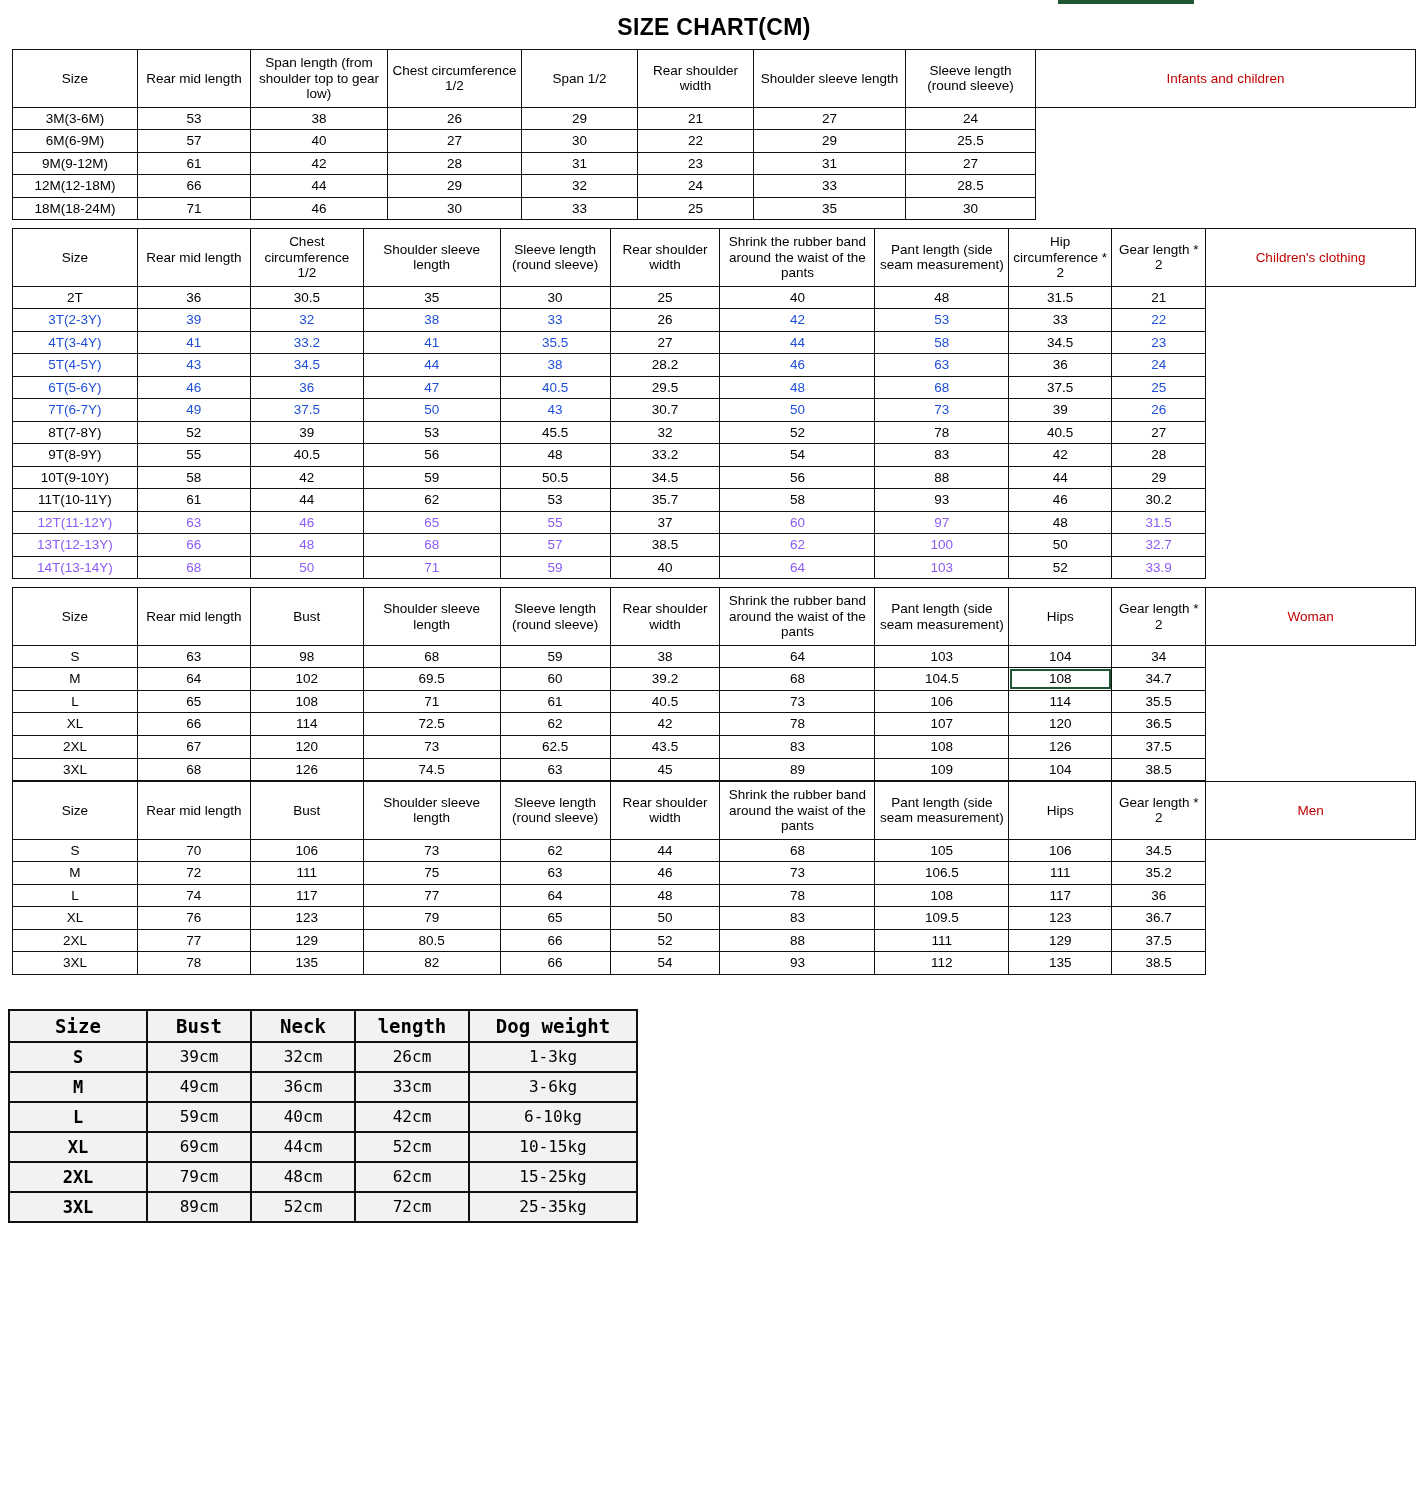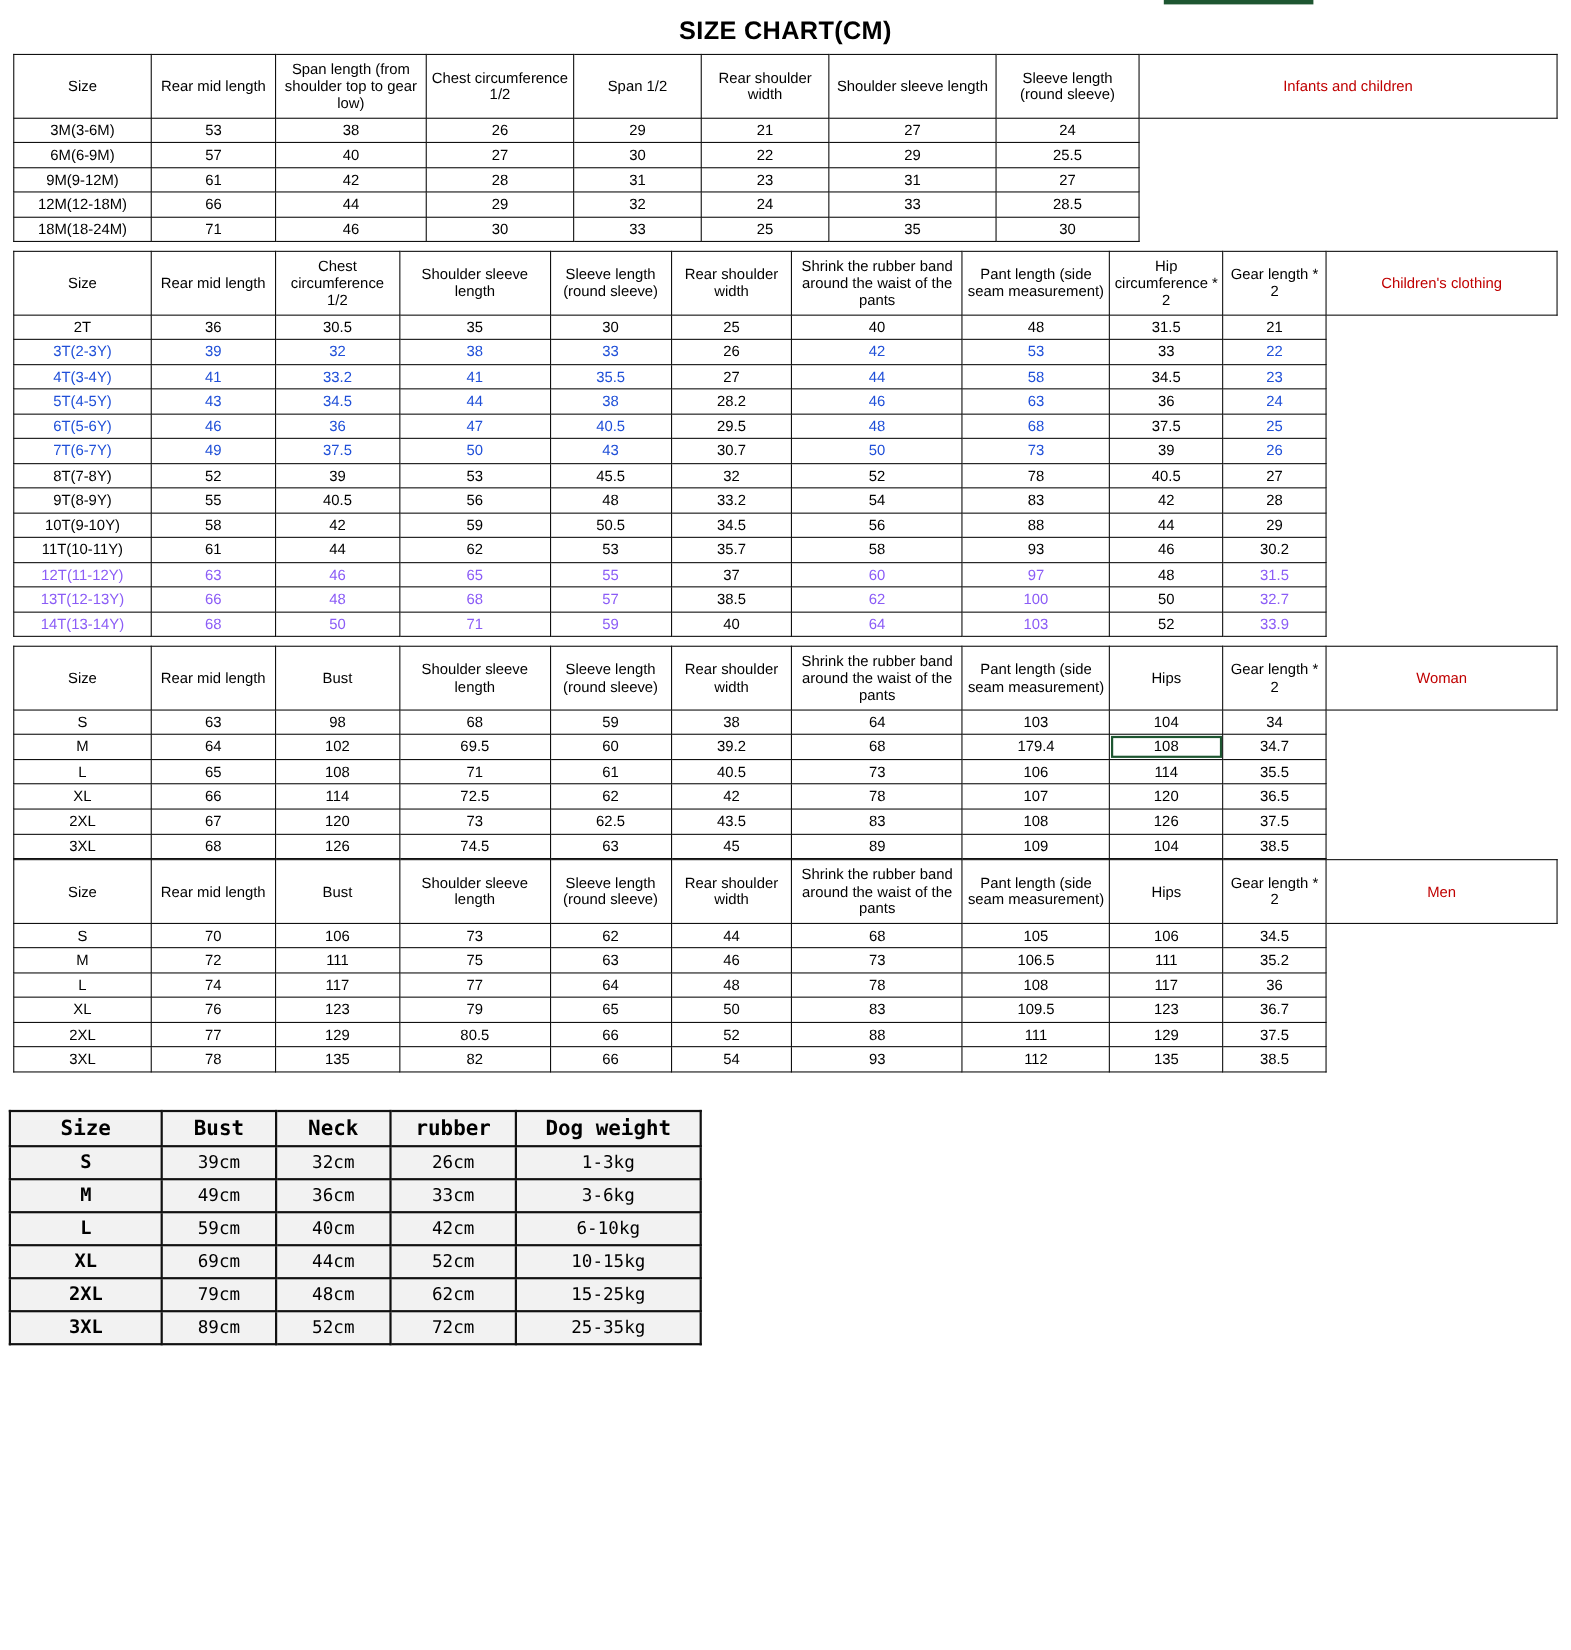--- a/index.html
+++ b/index.html
@@ -441,21 +441,21 @@
             <td>34</td>
           </tr>
           <tr>
             <td>M</td>
             <td>64</td>
             <td>102</td>
             <td>69.5</td>
             <td>60</td>
             <td>39.2</td>
             <td>68</td>
-            <td>179.4</td>
+            <td>104.5</td>
             <td class="cell-highlight">108</td>
             <td>34.7</td>
           </tr>
           <tr>
             <td>L</td>
             <td>65</td>
             <td>108</td>
             <td>71</td>
             <td>61</td>
             <td>40.5</td>
@@ -618,21 +618,21 @@
           <col style="width:104px">
           <col style="width:104px">
           <col style="width:114px">
           <col style="width:168px">
       </colgroup>
       <thead>
         <tr class="dog-head">
           <td>Size</td>
           <td>Bust</td>
           <td>Neck</td>
-          <td>rubber</td>
+          <td>length</td>
           <td>Dog weight</td>
         </tr>
       </thead>
       <tbody>
           <tr>
             <td class="sz">S</td>
             <td>39cm</td>
             <td>32cm</td>
             <td>26cm</td>
             <td>1-3kg</td>

